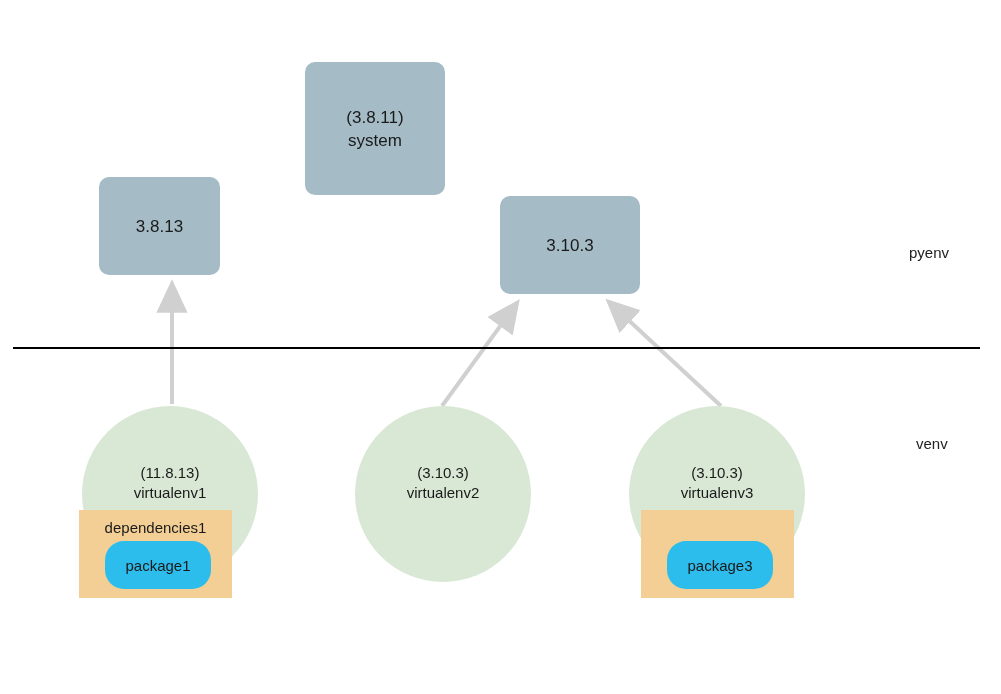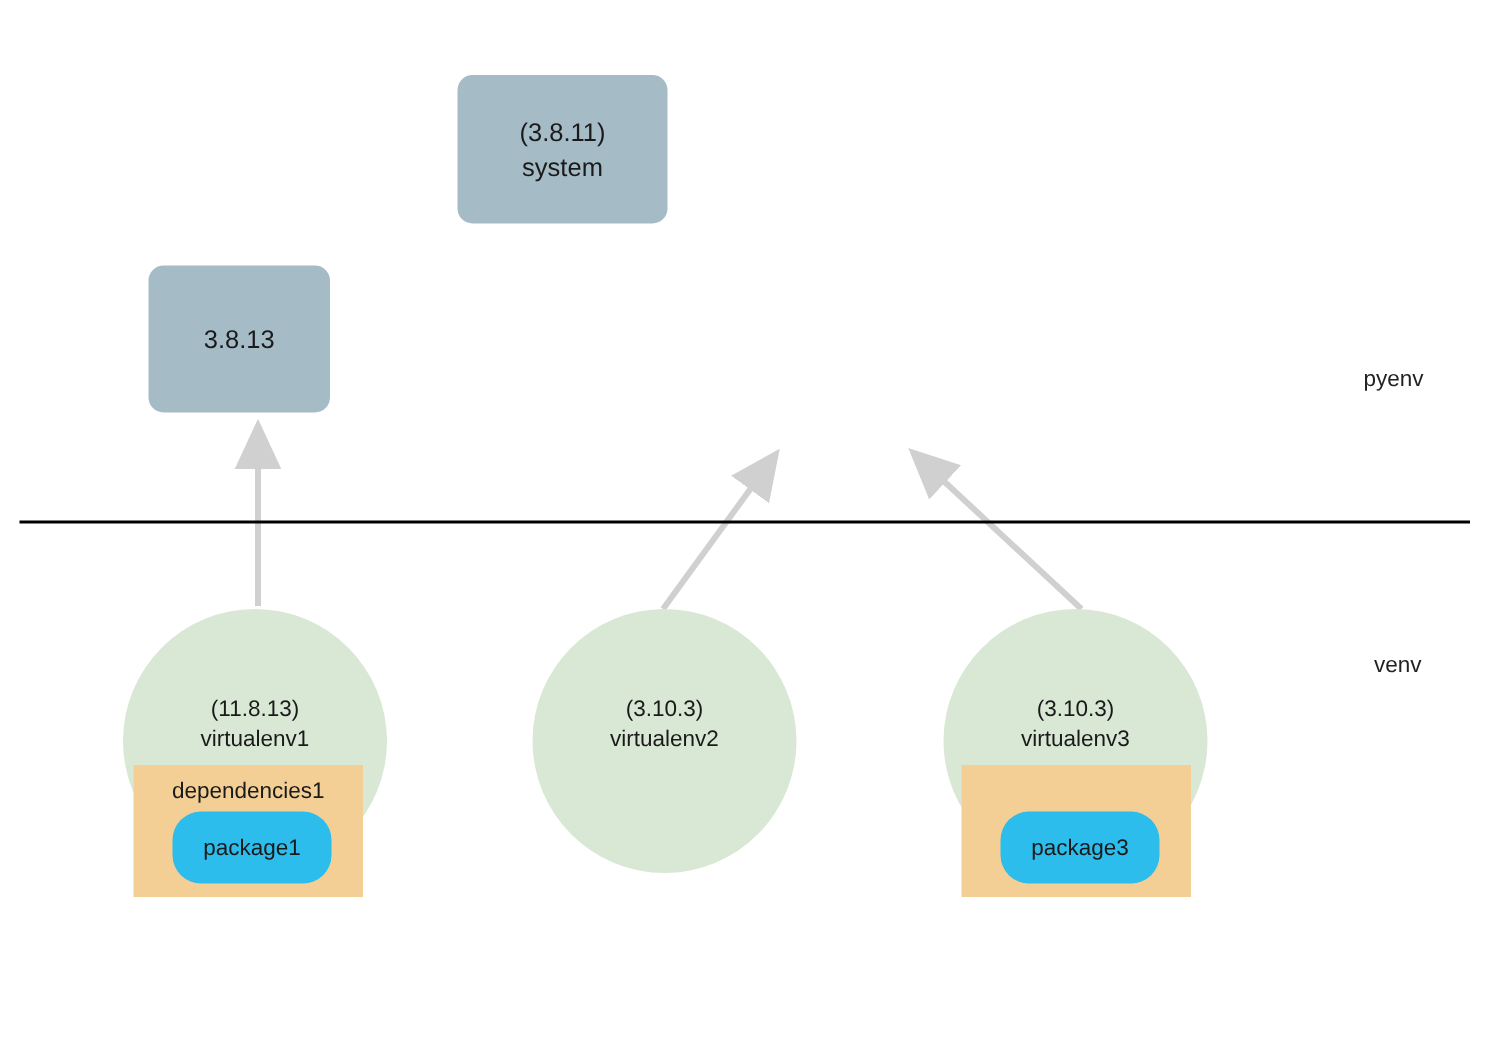--- a/index.html
+++ b/index.html
@@ -112,36 +112,39 @@
         <path d="M0,0.6 L8.4,4.5 L0,8.4 z" fill="#D0D0D0"></path>
       </marker>
     </defs>
     <line x1="172" y1="404" x2="172" y2="284" stroke="#D0D0D0" stroke-width="4" marker-end="url(#ah)"></line>
     <line x1="442" y1="406" x2="517" y2="303" stroke="#D0D0D0" stroke-width="4" marker-end="url(#ah)"></line>
     <line x1="721" y1="406" x2="609" y2="302" stroke="#D0D0D0" stroke-width="4" marker-end="url(#ah)"></line>
   </svg>
 
   <div class="divider" style="left:13px; top:347px; width:967px;"></div>
 
-  <div class="pyenv-node" style="left:305px; top:50px; width:140px; height:99px;">
+  <div class="pyenv-node" style="left:305px; top:62px; width:140px; height:133px;">
     <span class="ver">(3.8.11)</span>
     <span class="nm">system</span>
   </div>
 
   <div class="pyenv-node" style="left:99px; top:177px; width:121px; height:98px;">
     <span class="ver">3.8.13</span>
   </div>
 
+  <div class="pyenv-node" style="left:500px; top:196px; width:140px; height:98px;">
+    <span class="ver">3.10.3</span>
+  </div>
 
   <div class="venv-circle" style="left:82px; top:406px; width:176px; height:176px;"></div>
   <div class="venv-label" style="left:82px; top:463px; width:176px;">
     <span>(11.8.13)</span><br>
     <span>virtualenv1</span>
   </div>
-  <div class="deps-box" style="left:89px; top:510px; width:153px; height:88px;">
+  <div class="deps-box" style="left:79px; top:510px; width:153px; height:88px;">
     <span class="deps-title">dependencies1</span>
     <div class="pkg-box" style="left:26px; top:31px; width:106px; height:48px;">
       <span>package1</span>
     </div>
   </div>
 
   <div class="venv-circle" style="left:355px; top:406px; width:176px; height:176px;"></div>
   <div class="venv-label" style="left:355px; top:463px; width:176px;">
     <span>(3.10.3)</span><br>
     <span>virtualenv2</span>

